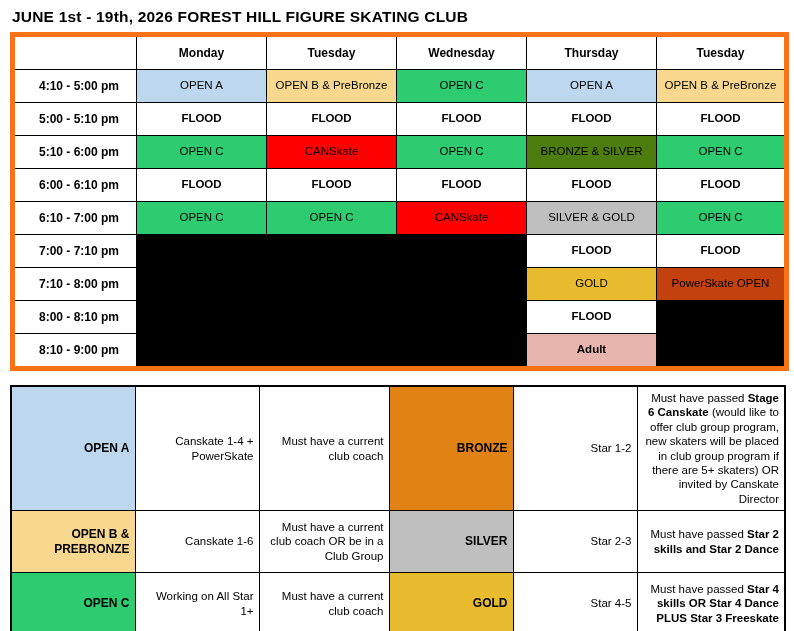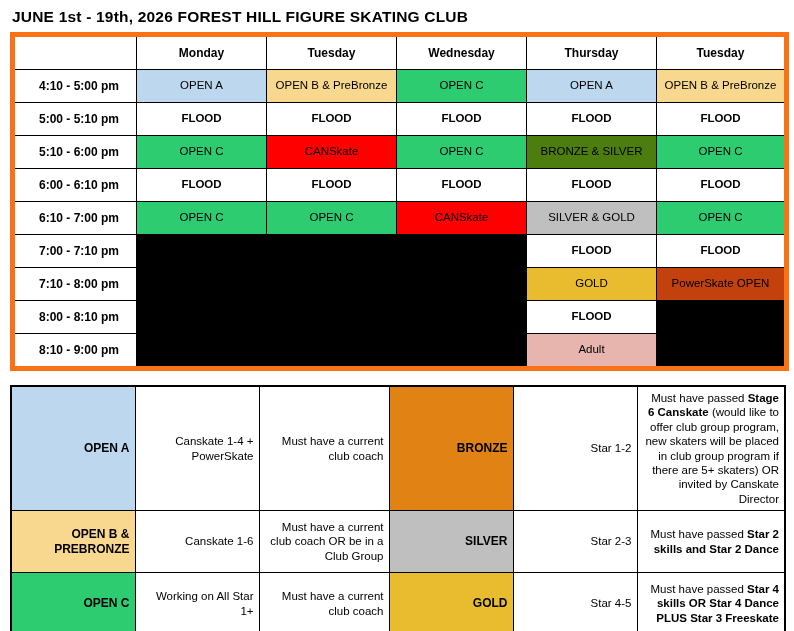--- a/index.html
+++ b/index.html
@@ -110,21 +110,21 @@
           <td style="background: rgb(0, 0, 0);"><span class="cellwrap"></span></td>
           <td style="background: rgb(0, 0, 0);"><span class="cellwrap"></span></td>
           <td style="background: rgb(255, 255, 255);"><span class="cellwrap" style="font-weight: bold;">FLOOD</span></td>
           <td style="background: rgb(0, 0, 0);"><span class="cellwrap"></span></td>
         </tr>
         <tr>
           <td class="timecol">8:10 - 9:00 pm</td>
           <td style="background: rgb(0, 0, 0);"><span class="cellwrap"></span></td>
           <td style="background: rgb(0, 0, 0);"><span class="cellwrap"></span></td>
           <td style="background: rgb(0, 0, 0);"><span class="cellwrap"></span></td>
-          <td style="background: rgb(232, 180, 174);"><span class="cellwrap" style="font-weight: normal;">Adult</span></td>
+          <td style="background: rgb(232, 180, 174);"><span class="cellwrap" style="font-weight: bold;">Adult</span></td>
           <td style="background: rgb(0, 0, 0);"><span class="cellwrap"></span></td>
         </tr>
       </tbody>
   </table>
 
   <table class="legend">
     <colgroup>
       <col style="width:124px">
         <col style="width:124px">
         <col style="width:130px">

